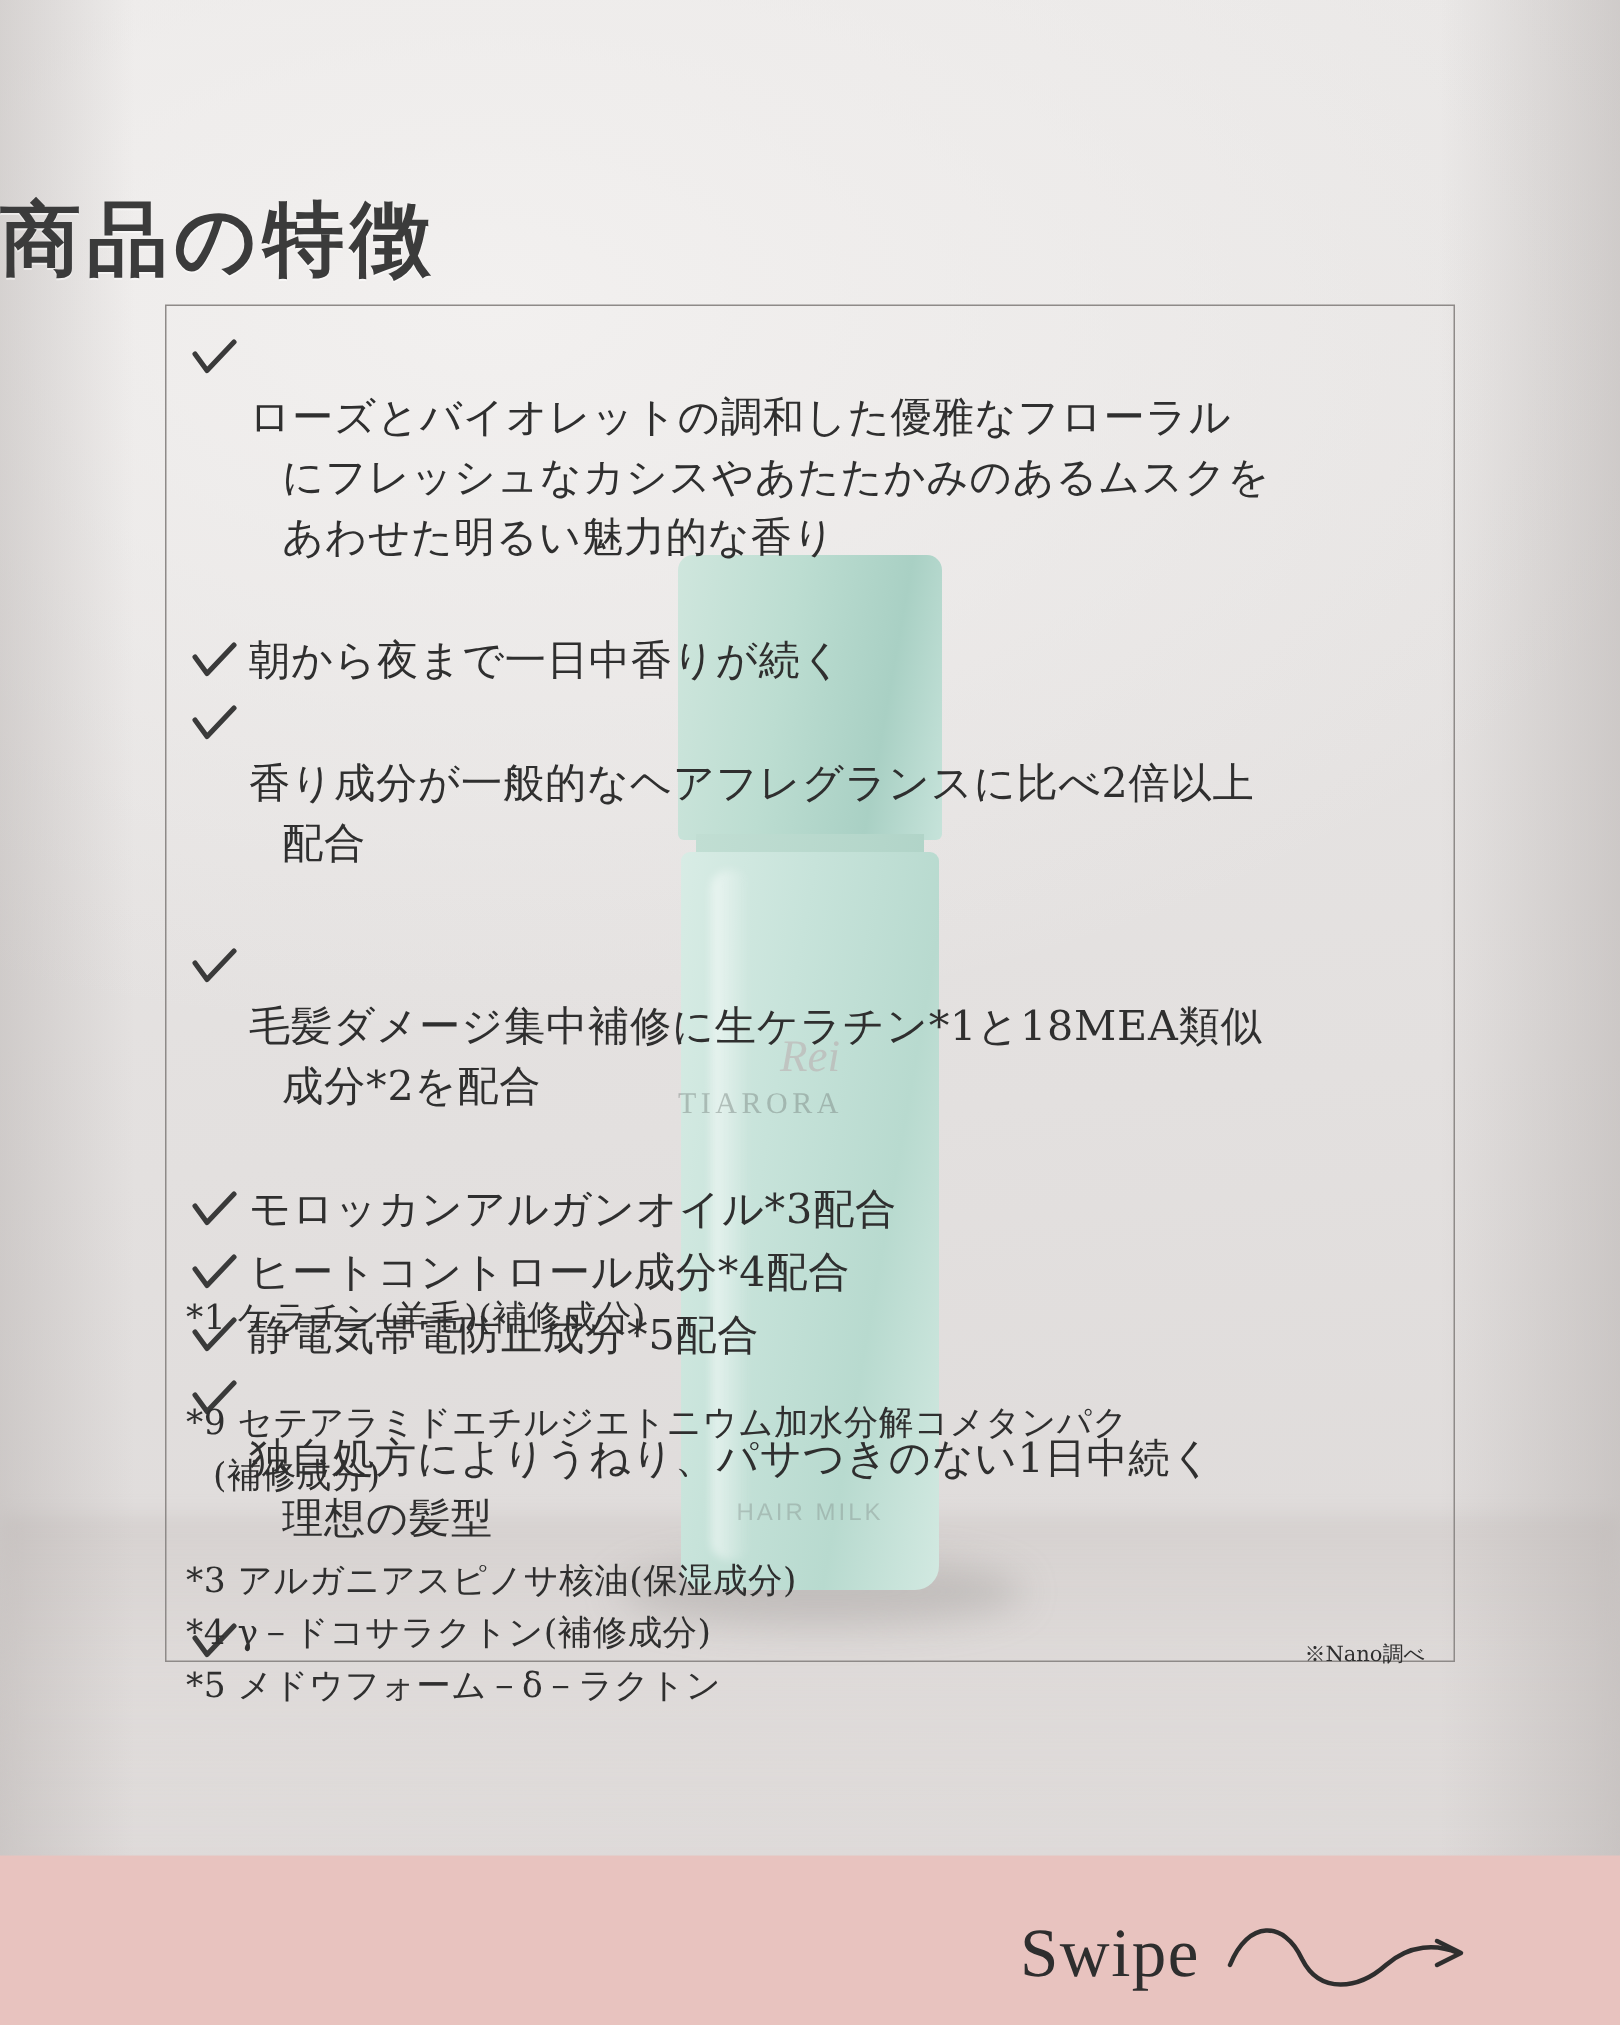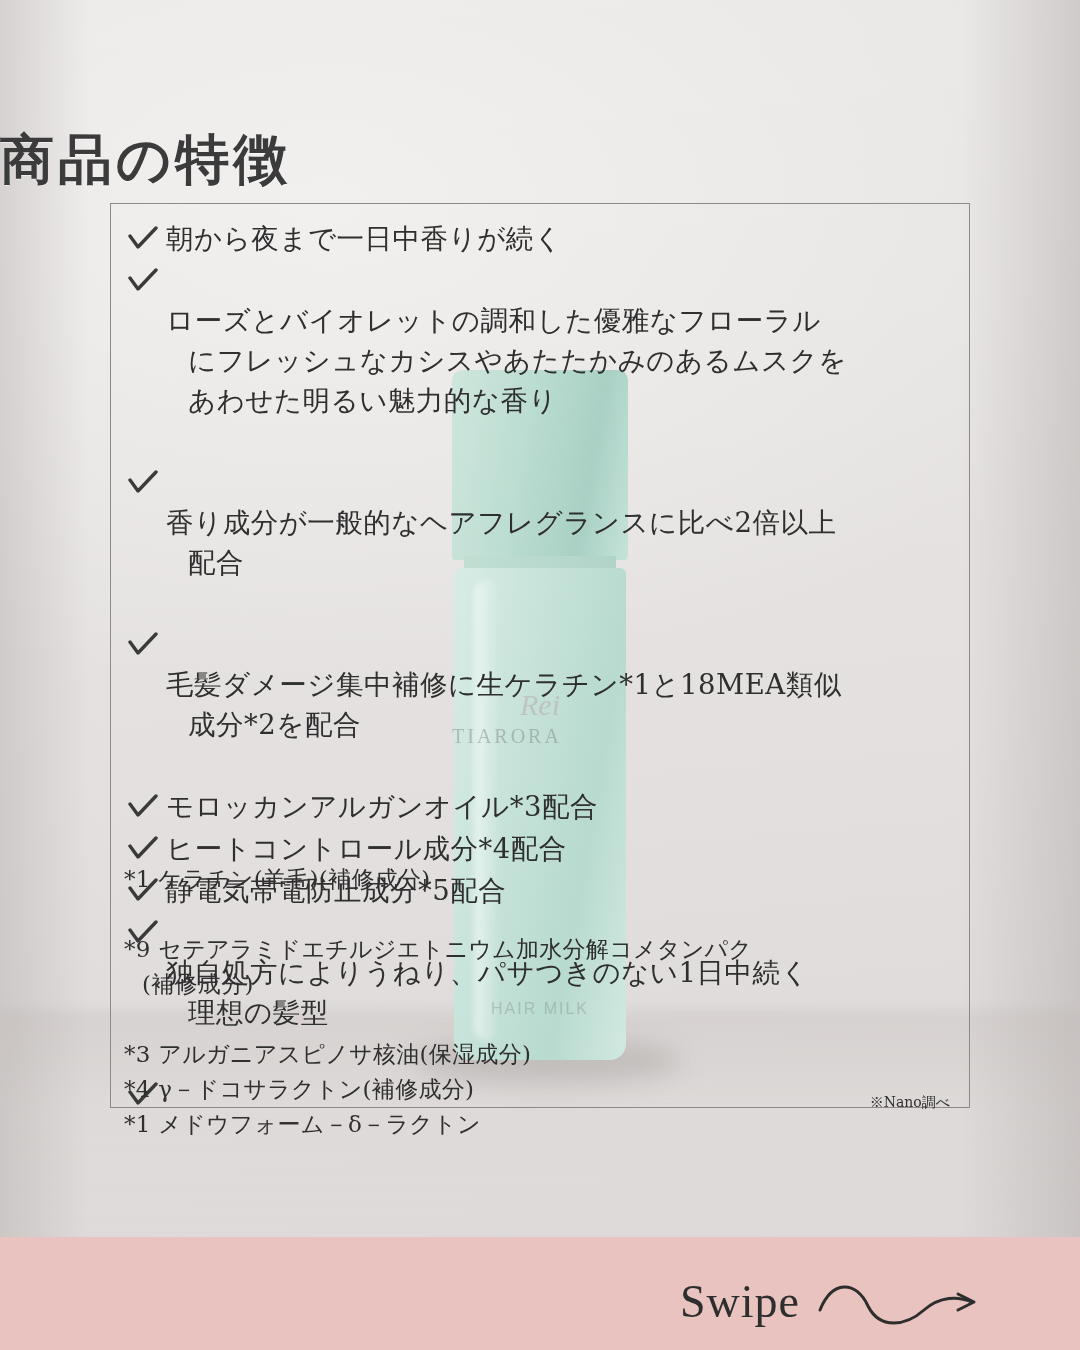--- a/index.html
+++ b/index.html
@@ -265,34 +265,34 @@
   <div class="panel"></div>
 
   <div class="feature-list">
 
     <div class="feature-row">
       <span class="check">
         <svg width="30" height="26" viewBox="0 0 30 26">
             <path d="M2 10 L10 21 L28 2" stroke="#3a3a3a" stroke-width="3.4" fill="none" stroke-linecap="round" stroke-linejoin="round"></path>
           </svg>
       </span>
-      <span class="feature-text">朝から夜まで一日中香りが続く</span>
-    </div>
-
-    <div class="feature-row">
-      <span class="check">
-        <svg width="30" height="26" viewBox="0 0 30 26">
-            <path d="M2 10 L10 21 L28 2" stroke="#3a3a3a" stroke-width="3.4" fill="none" stroke-linecap="round" stroke-linejoin="round"></path>
-          </svg>
-      </span>
       <span class="feature-text">
         <span>ローズとバイオレットの調和した優雅なフローラル</span>
         <span class="cont">にフレッシュなカシスやあたたかみのあるムスクを
 あわせた明るい魅力的な香り</span>
       </span>
+    </div>
+
+    <div class="feature-row">
+      <span class="check">
+        <svg width="30" height="26" viewBox="0 0 30 26">
+            <path d="M2 10 L10 21 L28 2" stroke="#3a3a3a" stroke-width="3.4" fill="none" stroke-linecap="round" stroke-linejoin="round"></path>
+          </svg>
+      </span>
+      <span class="feature-text">朝から夜まで一日中香りが続く</span>
     </div>
 
     <div class="feature-row">
       <span class="check">
         <svg width="30" height="26" viewBox="0 0 30 26">
             <path d="M2 10 L10 21 L28 2" stroke="#3a3a3a" stroke-width="3.4" fill="none" stroke-linecap="round" stroke-linejoin="round"></path>
           </svg>
       </span>
       <span class="feature-text">
         <span>香り成分が一般的なヘアフレグランスに比べ2倍以上</span>
@@ -362,21 +362,21 @@
   </div>
 
   <div class="notes">
     <div class="note-line">*1 ケラチン(羊毛)(補修成分)</div>
     <div class="note-line">
       <span>*9 セテアラミドエチルジエトニウム加水分解コメタンパク</span>
       <span class="cont">(補修成分)</span>
     </div>
     <div class="note-line">*3 アルガニアスピノサ核油(保湿成分)</div>
     <div class="note-line">*4 γ－ドコサラクトン(補修成分)</div>
-    <div class="note-line">*1 メドウフォーム－δ－ラクトン</div>
+    <div class="note-line">*5 メドウフォーム－δ－ラクトン</div>
   </div>
 
   <div class="source">※Nano調べ</div>
 
   <div class="bottom-band">
     <div class="swipe-wrap">
       <span class="swipe-text">Swipe</span>
       <span>
         <svg class="swipe-arrow" width="170" height="52" viewBox="0 0 170 52">
           <path d="M4 34 C16 4, 40 4, 52 30 C64 54, 90 50, 108 34 C124 20, 142 20, 156 26" stroke="#2e2e2e" stroke-width="3" fill="none" stroke-linecap="round"></path>

